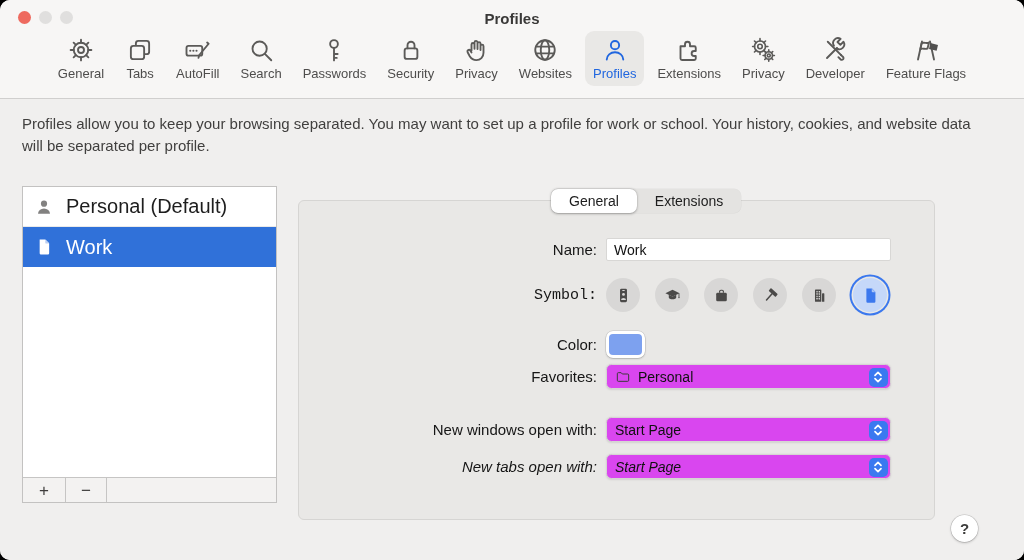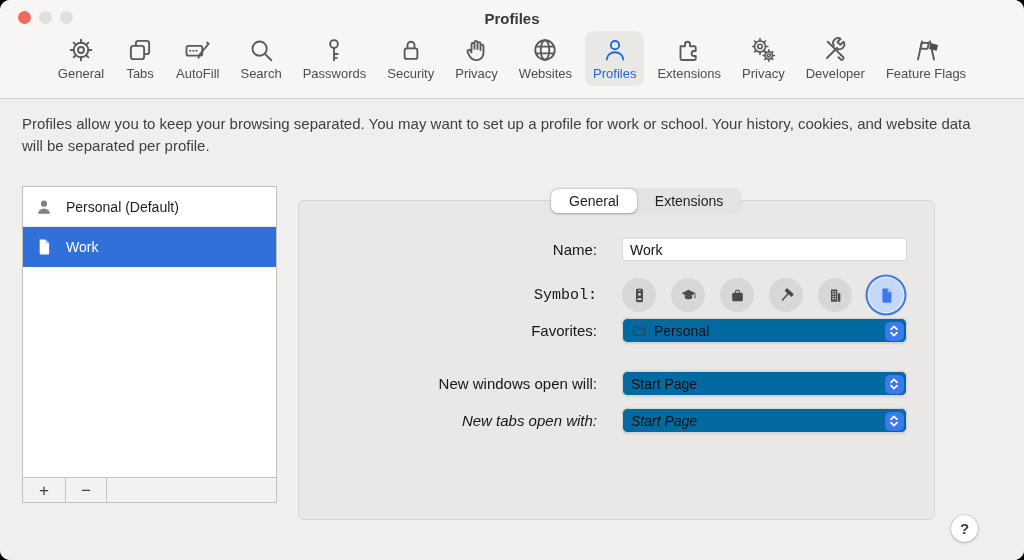--- a/index.html
+++ b/index.html
@@ -23,54 +23,54 @@
   .tlabel{font-size:13px;color:#4e4d4c;margin-top:1px;white-space:nowrap;}
   .titem.selected .tlabel{color:var(--accent,#2066df);}
 
   
   .content{position:absolute;top:100px;left:0;right:0;bottom:0;background:#f0efee;}
   .description{position:absolute;top:13px;left:22px;width:966px;font-size:15px;line-height:21.5px;color:#403f3e;}
 
   
   .list-panel{position:absolute;left:22px;top:86px;width:255px;height:317px;background:#fff;border:1px solid #c3c2c1;box-sizing:border-box;display:flex;flex-direction:column;}
   .list-rows{flex:1;overflow:hidden;}
-  .list-row{height:40px;display:flex;align-items:center;padding-left:11px;gap:12px;font-size:14px;color:#1e1e1e;box-sizing:border-box;}
+  .list-row{height:40px;display:flex;align-items:center;padding-left:11px;gap:12px;font-size:20px;color:#1e1e1e;box-sizing:border-box;}
   .list-row:first-child{border-bottom:1px solid #ebeae9;}
   .list-row.selected{background:var(--selection,#3071d9);color:#fff;}
   .list-icon{width:20px;height:20px;flex:none;}
   .list-footer{height:24px;border-top:1px solid #c6c5c4;background:#f3f2f1;display:flex;flex:none;}
   .lf-btn{width:43px;border-right:1px solid #c6c5c4;display:flex;align-items:center;justify-content:center;font-size:17px;color:#3e3d3c;box-sizing:border-box;line-height:1;}
   .lf-rest{flex:1;}
 
   
   .detail-panel{position:absolute;left:298px;top:100px;width:637px;height:320px;background:#e9e8e6;border:1px solid #d6d5d3;border-radius:6px;box-sizing:border-box;}
   .segmented{position:absolute;top:-12px;left:252px;height:24px;display:flex;background:#e4e3e1;border-radius:7px;box-shadow:0 0 0 0.5px rgba(0,0,0,0.06);}
   .segment{display:flex;align-items:center;justify-content:center;font-size:14px;color:#1d1d1d;padding:0 18px;border-radius:7px;white-space:nowrap;}
   .segment.selected{background:#fff;box-shadow:0 0.5px 2.5px rgba(0,0,0,0.3),0 0 0 0.5px rgba(0,0,0,0.05);}
 
   .form-row{display:flex;align-items:center;}
-  .flabel{width:298px;text-align:right;padding-right:25px;font-size:15px;color:#161616;flex:none;}
+  .flabel{width:298px;text-align:right;padding-right:9px;font-size:15px;color:#161616;flex:none;}
   .fcontrol{display:flex;align-items:center;}
   .row-name{margin-top:36px;height:25px;}
   .row-symbol{margin-top:16px;height:34px;font-family:Liberation Mono, monospace;}
   .row-color{margin-top:19px;height:27px;}
   .row-favorites{margin-top:6px;height:25px;}
   .row-windows{margin-top:28px;height:25px;}
   .row-tabs{margin-top:12px;height:25px;font-style:italic;}
 
   .name-input{width:285px;height:23px;border:1px solid #d8d7d5;background:#fff;font-size:14px;padding:0 7px;border-radius:2px;box-sizing:border-box;font-family:"Liberation Sans",sans-serif;color:#111;outline:none;}
 
   .sym{width:34px;height:34px;border-radius:50%;background:#d8d7d6;display:flex;align-items:center;justify-content:center;margin-right:15px;flex:none;}
   .sym svg{width:19px;height:19px;}
   .sym.selected{background:#c5d8f9;box-shadow:0 0 0 1.5px #e9e8e6,0 0 0 3.5px var(--ring,#3b78ee);margin-left:2px;}
 
   .swatch-wrap{width:39px;height:27px;background:#fff;border-radius:7px;box-shadow:0 0 0 0.5px rgba(0,0,0,0.15),0 1px 2px rgba(0,0,0,0.18);display:flex;align-items:center;justify-content:center;}
   .swatch{width:33px;height:21px;border-radius:4px;background:var(--swatch,#7da1ef);}
 
-  .dropdown{position:relative;width:285px;height:25px;background:#0369a1;border:1px solid #d6d5d3;border-radius:5.5px;box-shadow:0 0.5px 2px rgba(0,0,0,0.10);display:flex;align-items:center;padding-left:8px;box-sizing:border-box;font-size:14px;color:#111;}
+  .dropdown{position:relative;width:285px;height:25px;background:#d946ef;border:1px solid #d6d5d3;border-radius:5.5px;box-shadow:0 0.5px 2px rgba(0,0,0,0.10);display:flex;align-items:center;padding-left:8px;box-sizing:border-box;font-size:14px;color:#111;}
   .dd-icon{width:16px;height:16px;margin-right:7px;flex:none;stroke:#3c3b3a;stroke-width:1.5;fill:none;stroke-linejoin:round;}
   .dd-stepper{position:absolute;right:2.5px;top:2.5px;width:19px;height:19px;background:var(--stepper,#3b79f0);border-radius:5px;display:flex;align-items:center;justify-content:center;}
   .dd-stepper svg{width:10px;height:14px;stroke:#fff;stroke-width:1.7;fill:none;stroke-linecap:round;stroke-linejoin:round;}
 
   .help{position:absolute;right:46px;bottom:18px;width:27px;height:27px;border-radius:50%;background:#fff;box-shadow:0 0 0 0.5px rgba(0,0,0,0.18),0 1px 2.5px rgba(0,0,0,0.22);display:flex;align-items:center;justify-content:center;font-size:15px;font-weight:700;color:#3c3b3a;}
 </style>
 </head>
 <body>
 
 <div class="window">
@@ -298,40 +298,48 @@
           </div>
           <div class="sym selected">
             <svg viewBox="0 0 24 24">
                 <path d="M6.8,3h6.5a1,1 0 0 1 0.7,0.3l3.9,3.9a1,1 0 0 1 0.3,0.7V19.5a1.5,1.5 0 0 1 -1.5,1.5H8.3a1.5,1.5 0 0 1 -1.5,-1.5z" fill="#3b78ee"></path>
                 <path d="M13.6,3.2v3.6a1,1 0 0 0 1,1h3.6z" fill="#a8c4f8"></path>
               </svg>
           </div>
         </div>
       </div>
 
+      <div class="form-row row-color">
+        <div class="flabel">Color:</div>
+        <div class="fcontrol">
+          <div class="swatch-wrap">
+            <div class="swatch"></div>
+          </div>
+        </div>
+      </div>
 
       <div class="form-row row-favorites">
         <div class="flabel">Favorites:</div>
         <div class="fcontrol">
           <div class="dropdown">
             <svg class="dd-icon" viewBox="0 0 24 24">
                 <path d="M3.5,7a1.5,1.5 0 0 1 1.5,-1.5h4.2l1.8,2h8A1.5,1.5 0 0 1 20.5,9v8a1.5,1.5 0 0 1 -1.5,1.5h-14A1.5,1.5 0 0 1 3.5,17z"></path>
               </svg>
             <span>Personal</span>
             <div class="dd-stepper">
               <svg viewBox="0 0 10 14">
                   <path d="M2,5.3L5,2.3L8,5.3 M2,8.7L5,11.7L8,8.7"></path>
                 </svg>
             </div>
           </div>
         </div>
       </div>
 
       <div class="form-row row-windows">
-        <div class="flabel">New windows open will:</div>
+        <div class="flabel">New windows open with:</div>
         <div class="fcontrol">
           <div class="dropdown">
             <span>Start Page</span>
             <div class="dd-stepper">
               <svg viewBox="0 0 10 14">
                   <path d="M2,5.3L5,2.3L8,5.3 M2,8.7L5,11.7L8,8.7"></path>
                 </svg>
             </div>
           </div>
         </div>

